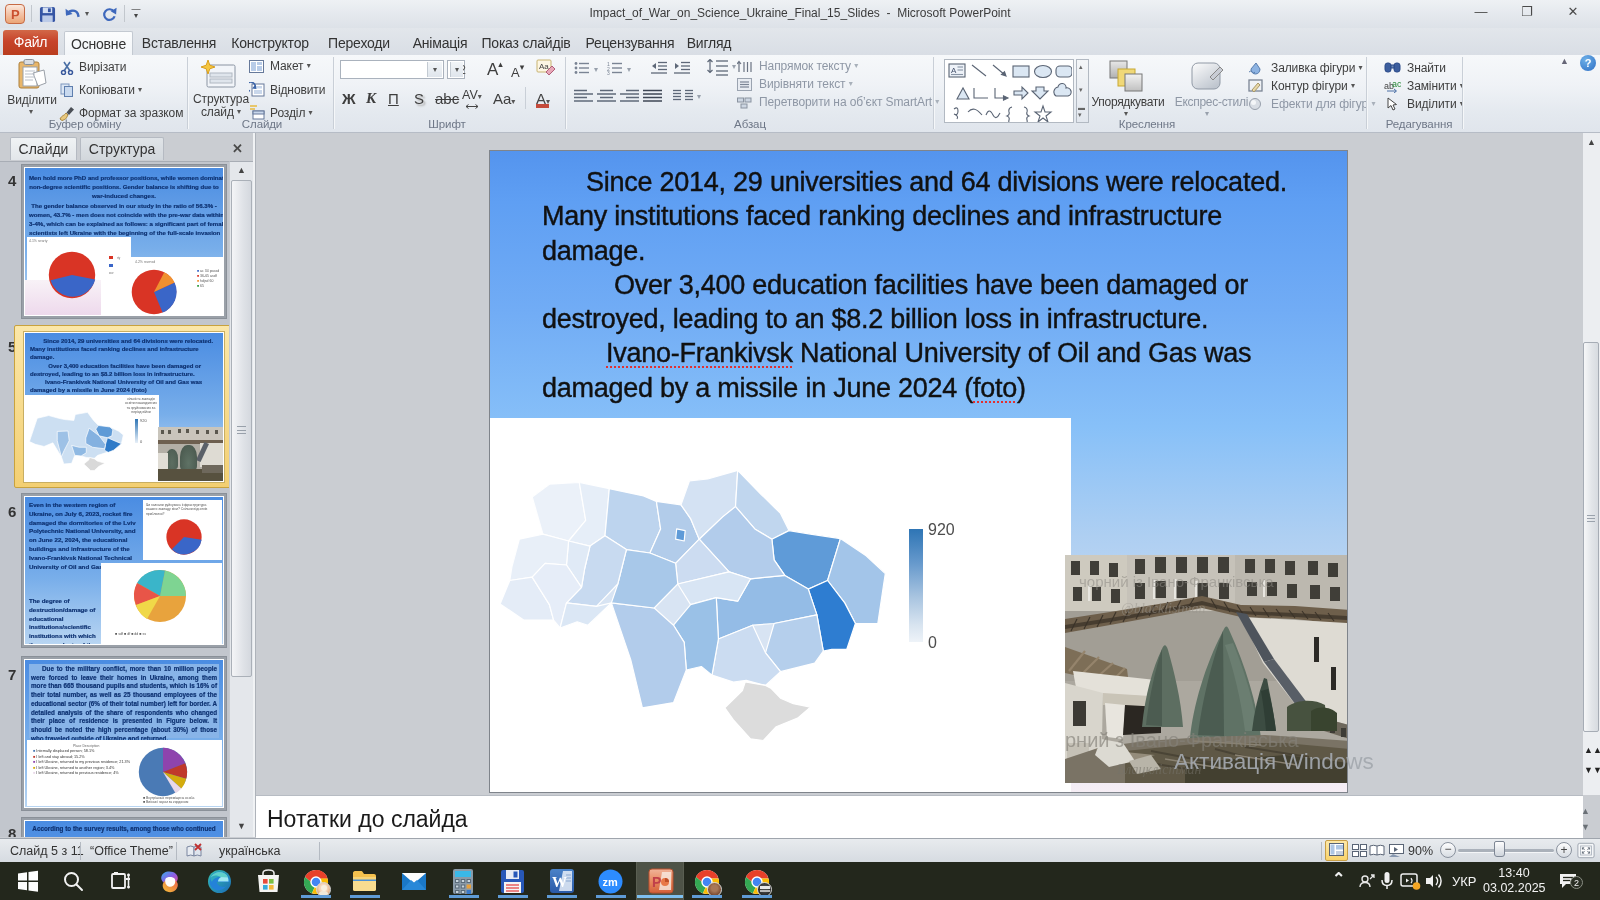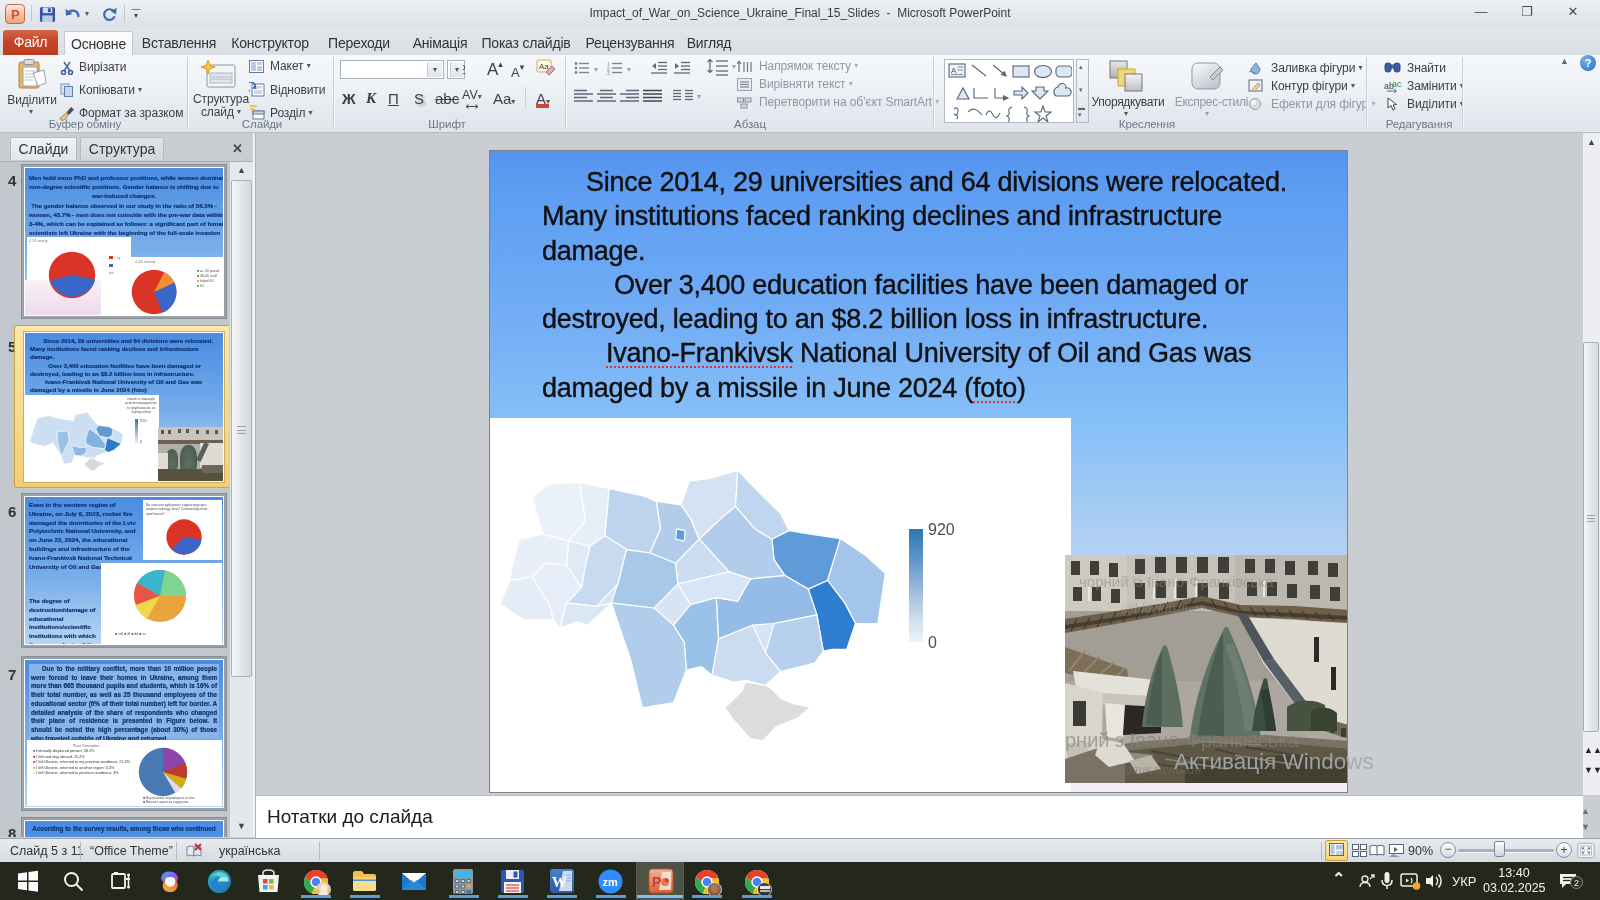--- a/index.html
+++ b/index.html
@@ -43,21 +43,21 @@
 #lp-scroll { left:229px; top:28px; width:24px; height:676px; background:#e4e7eb; border-top:1px solid #a8adb5; border-left:1px solid #c6cad0;}
 #lp-right-edge { left:253px; top:0; width:3px; height:704px; background:#f0f2f4; border-right:1px solid #aeb3ba; }
 .thumb-num { width:16px; font-size:15px; font-weight:bold; color:#333; }
 
 #canvas { left:489px; top:17px; width:859px; height:643px; border:1px solid #7f848b; overflow:hidden;
   background:linear-gradient(180deg,#5494ee 0%,#5f9ff3 8%,#71acf5 25%,#87c0f8 43%,#aecff2 60%,#c8daf1 75%,#e2e3f2 90%,#f6eef5 100%); }
 #vscroll { left:1583px; top:0; width:17px; height:662px; background:#eceef1; }
 
 
 #notes { left:256px; top:795px; width:1327px; height:43px; background:#fff; border-top:1px solid #b7bcc3; }
-#notes-label { left:11px; top:10px; font-size:19px; color:#1a1a1a; }
+#notes-label { left:11px; top:10px; font-size:23px; color:#1a1a1a; }
 
 
 #statusbar { left:0; top:838px; width:1600px; height:24px;
   background:linear-gradient(180deg,#e8ebee 0%,#d6dbe1 100%); border-top:1px solid #9fa5ad;
   font-size:13px; color:#333; }
 .sbsep { top:3px; width:1px; height:18px; background:#b4bac2; }
 
 
 #taskbar { left:0; top:862px; width:1600px; height:38px; background:#23271c; }
 .tbl { top:33px; height:3px; background:#5f9bd6; }

